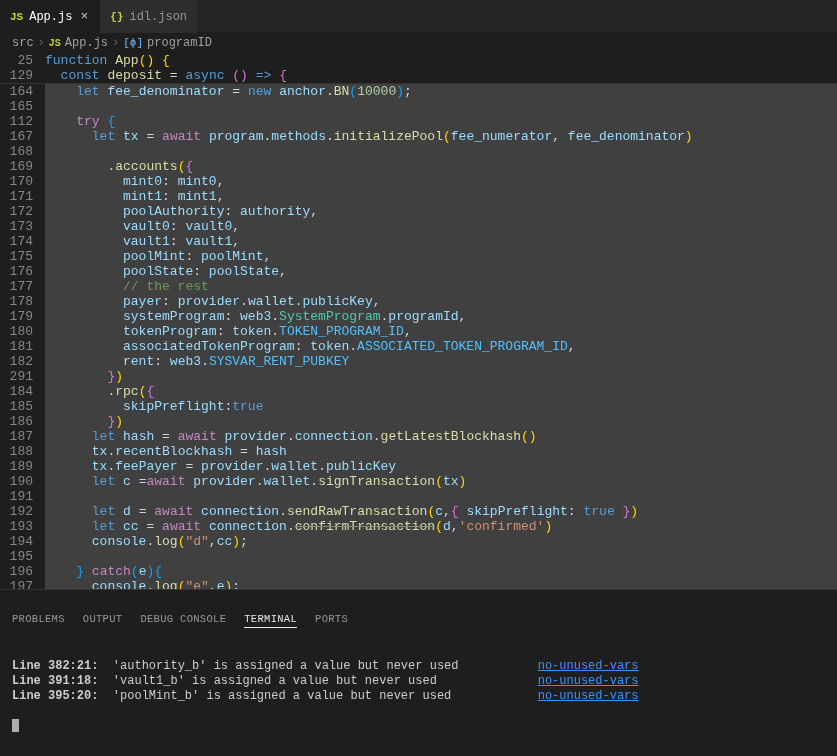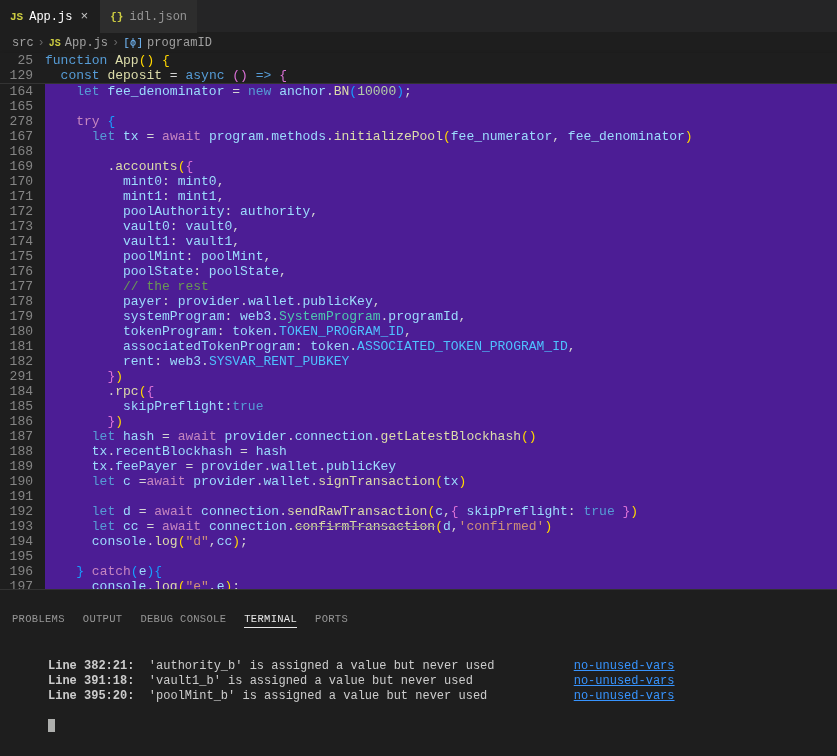--- a/index.html
+++ b/index.html
@@ -47,21 +47,21 @@
   color: #a0a0a0;
   background: #1e1e1e;
 }
 .bc .sep { color: #666; }
 .bc .js-ico { color: #cbcb41; font-size: 10px; font-weight: bold; }
 .bc .sym-ico { color: #75beff; font-size: 11px; }
 .editor {
   flex: 1;
   display: flex;
   overflow: hidden;
-  background: #4c1d95;
+  background: #404040;
 }
 .gutter {
   width: 45px;
   text-align: right;
   padding-right: 12px;
   color: #858585;
   background: #1e1e1e;
   user-select: none;
   line-height: 15px;
 }
@@ -104,21 +104,21 @@
 .ptab { color: #969696; cursor: pointer; letter-spacing: 0.3px; }
 .ptab.active { color: #e7e7e7; border-bottom: 1px solid #e7e7e7; padding-bottom: 2px; }
 .terminal {
   background: #1e1e1e;
   padding: 8px 12px;
   color: #cccccc;
   font-size: 12px;
   line-height: 15px;
   height: 105px;
 }
-.term-line { white-space: pre; margin-left: 36px; }
+.term-line { white-space: pre; }
 .term-link { color: #3794ff; text-decoration: underline; cursor: pointer; }
 .term-warn { color: #dcdcaa; font-weight: bold; }
 .cursor { display:inline-block; width:7px; height:13px; background:#aeafad; vertical-align: middle;}
 </style>
 </head>
 <body>
 
 <div class="tabs">
   <div class="tab active">
     <span class="js-ico">JS</span>
@@ -149,21 +149,21 @@
     <div class="sticky-row">
       <div class="gutter" style="line-height: 15px;">129</div>
       <div class="code" style="line-height: 15px;">  <span class="kw">const</span> <span class="fn">deposit</span> <span class="op">=</span> <span class="kw">async</span> <span class="paren2">()</span> <span class="kw">=&gt;</span> <span class="paren2">{</span></div>
     </div>
   </div>
 
 <div class="editor">
   <div class="gutter" id="gutter">
       <div>164</div>
       <div>165</div>
-      <div>278</div>
+      <div>112</div>
       <div>167</div>
       <div>168</div>
       <div>169</div>
       <div>170</div>
       <div>171</div>
       <div>172</div>
       <div>173</div>
       <div>174</div>
       <div>175</div>
       <div>176</div>

